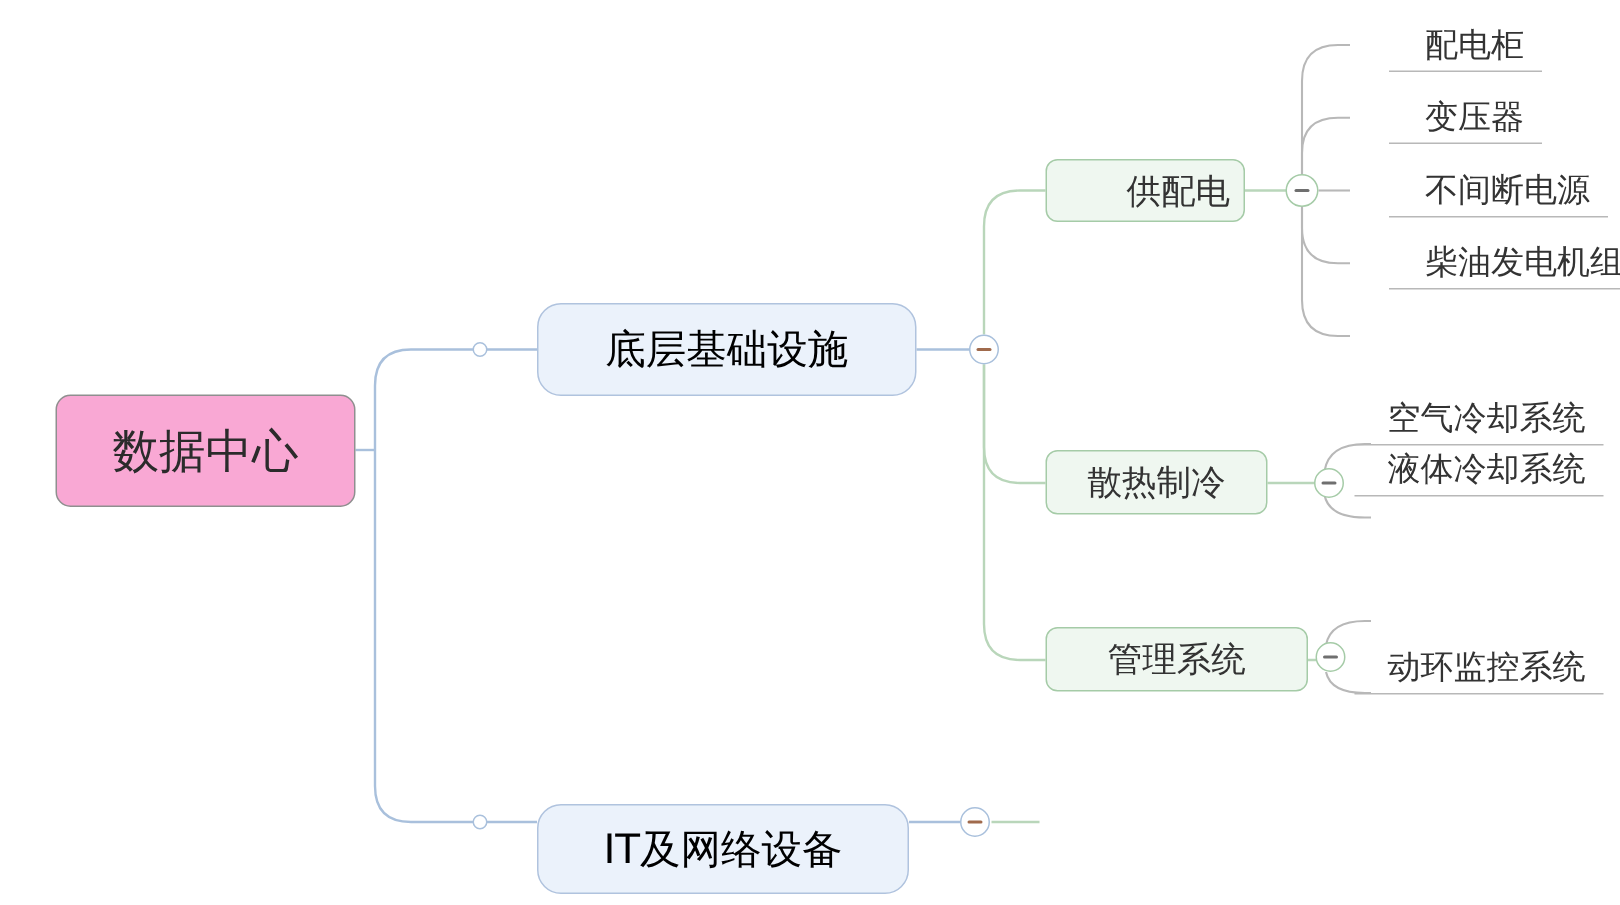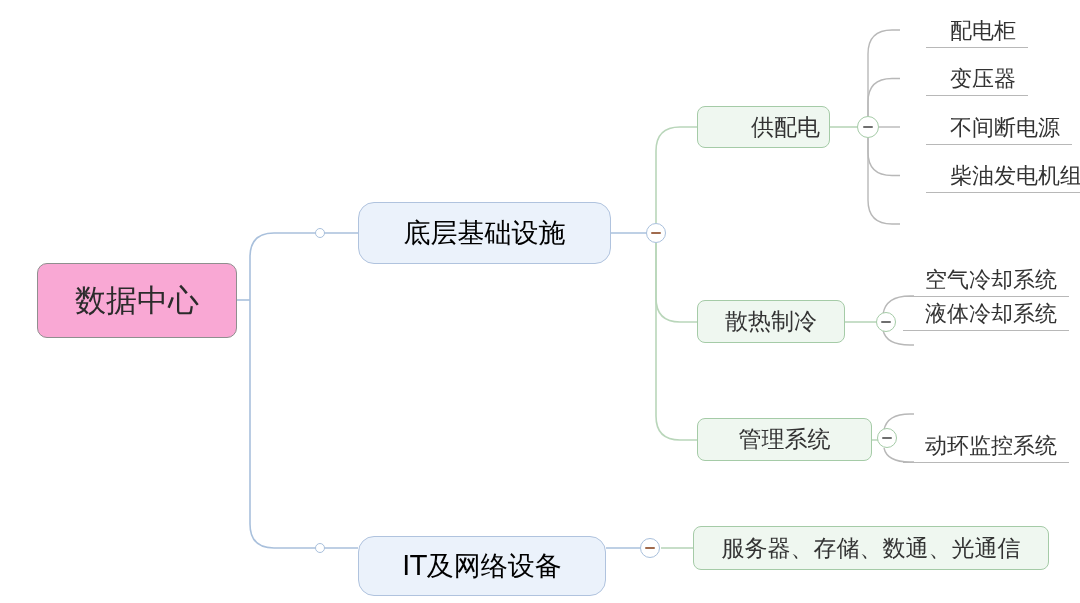--- a/index.html
+++ b/index.html
@@ -100,21 +100,20 @@
   <div class="node node-blue blue-1">底层基础设施</div>
 
   <div class="node node-blue blue-2">IT及网络设备</div>
 
   <div class="node node-green green-1">供配电</div>
 
   <div class="node node-green green-2">散热制冷</div>
 
   <div class="node node-green green-3">管理系统</div>
 
-  <div class="node node-green green-leafbox">服务器、存储、数通、光通信</div>
 
   <div class="leaf g1 l-u30">配电柜</div>
   <div class="leaf g1 l-u78">变压器</div>
   <div class="leaf g1 l-u127">不间断电源</div>
   <div class="leaf g1 l-u175">柴油发电机组</div>
 
   <div class="leaf g2 l-u296">空气冷却系统</div>
   <div class="leaf g2 l-u345">液体冷却系统</div>
 
   <div class="leaf g3 l-u462">动环监控系统</div>

